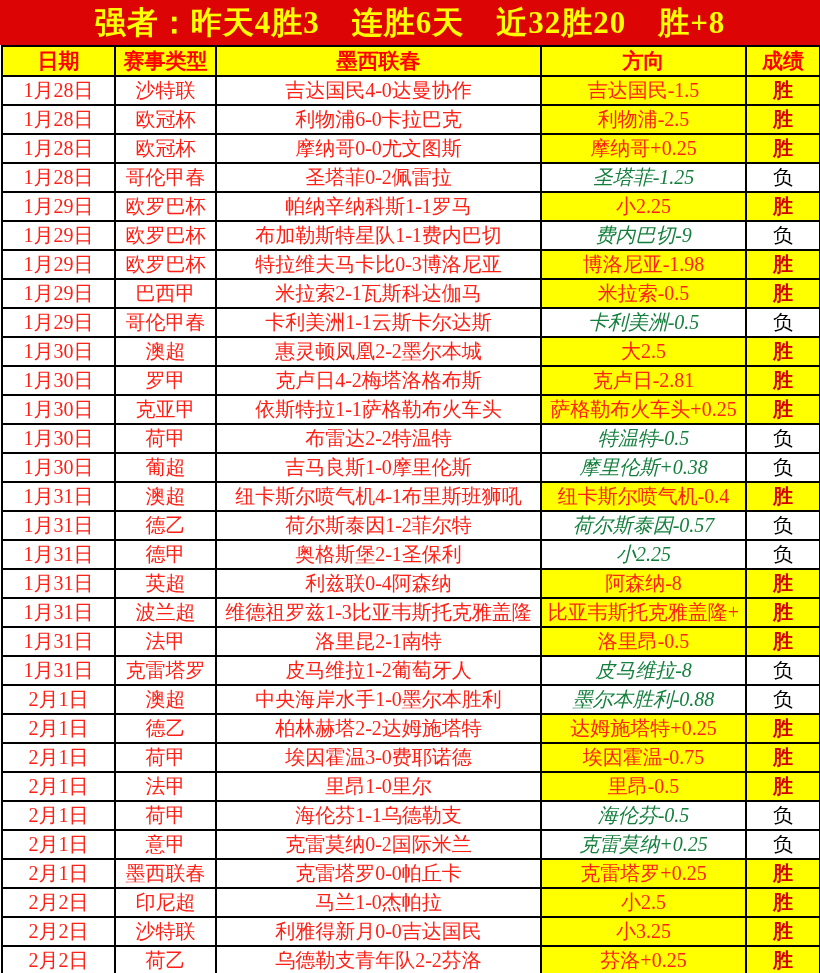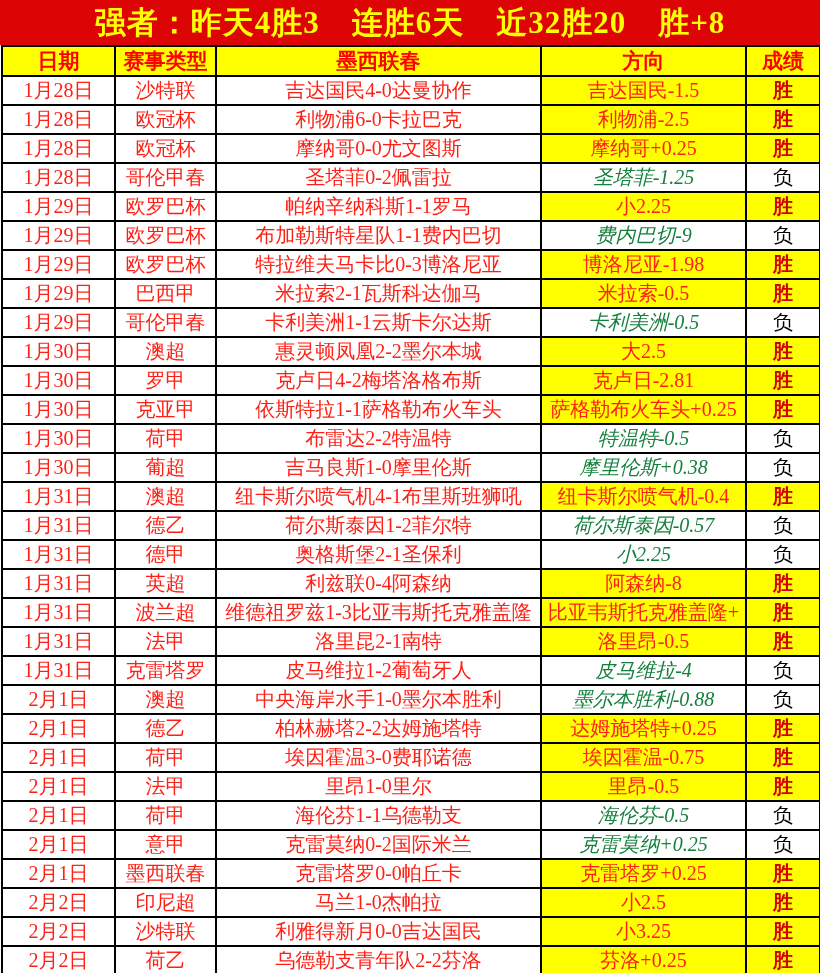--- a/index.html
+++ b/index.html
@@ -199,21 +199,21 @@
           <td>1月31日</td>
           <td>法甲</td>
           <td>洛里昆2-1南特</td>
           <td class="dir">洛里昂-0.5</td>
           <td class="res">胜</td>
         </tr>
         <tr class="loss">
           <td>1月31日</td>
           <td>克雷塔罗</td>
           <td>皮马维拉1-2葡萄牙人</td>
-          <td class="dir">皮马维拉-4</td>
+          <td class="dir">皮马维拉-8</td>
           <td class="res">负</td>
         </tr>
         <tr class="loss">
           <td>2月1日</td>
           <td>澳超</td>
           <td>中央海岸水手1-0墨尔本胜利</td>
           <td class="dir">墨尔本胜利-0.88</td>
           <td class="res">负</td>
         </tr>
         <tr class="win">

